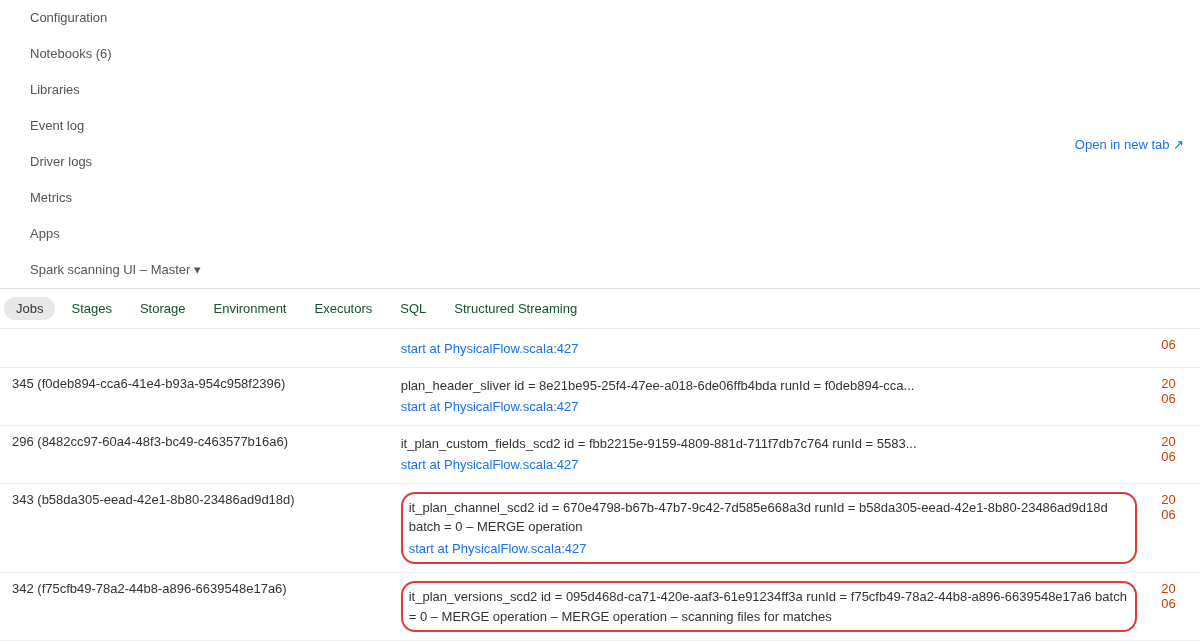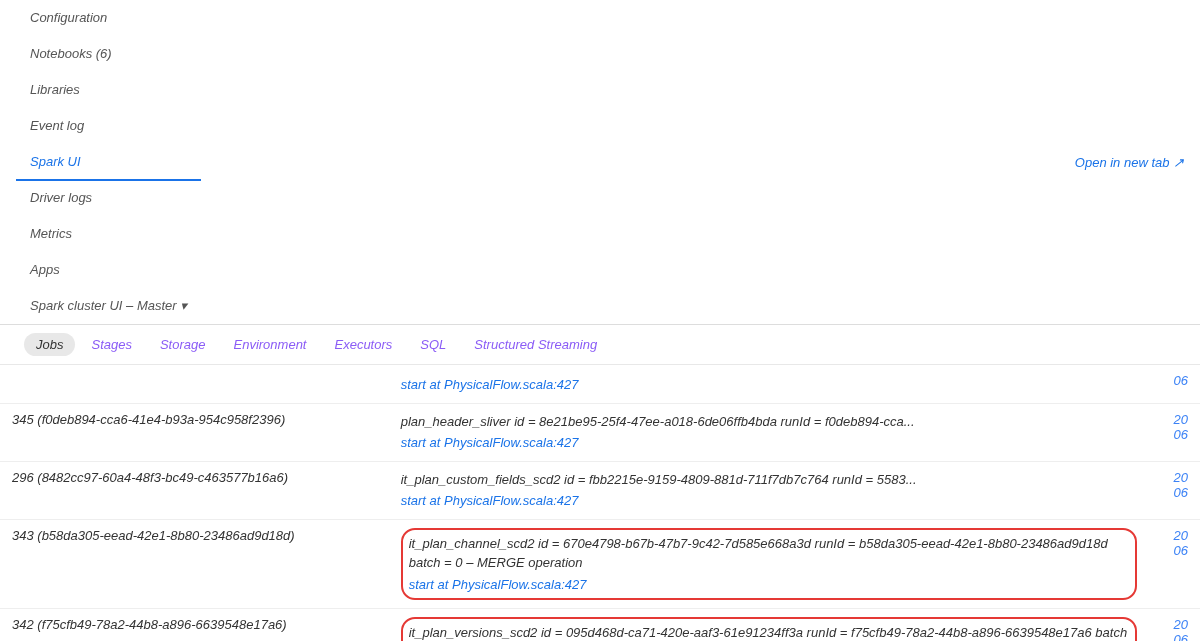--- a/index.html
+++ b/index.html
@@ -1,15 +1,15 @@
 <!DOCTYPE html>
 <html><head>
   <meta charset="utf-8">
   <style>
-    * { box-sizing: border-box; margin: 0; padding: 0; font-style: italic; }
+    * { box-sizing: border-box; margin: 0; padding: 0; }
     body { font-family: -apple-system, BlinkMacSystemFont, 'Segoe UI', sans-serif; font-size: 13px; background: #fff; color: #333; }
 
     
     .top-nav {
       display: flex;
       align-items: center;
       border-bottom: 1px solid #ddd;
       padding: 0 16px;
       background: #fff;
     }
@@ -41,29 +41,29 @@
       display: flex;
       align-items: center;
       gap: 4px;
       padding: 10px 0;
     }
 
     
     .sub-nav {
       display: flex;
       align-items: center;
-      padding: 8px 24px;
+      padding: 8px 4px;
       gap: 4px;
       border-bottom: 1px solid #e8e8e8;
       background: #fff;
     }
     .sub-nav-item {
       padding: 4px 12px;
       cursor: pointer;
-      color: #8b5cf6;
+      color: #14532d;
       font-size: 13px;
       border-radius: 12px;
     }
     .sub-nav-item.active {
       background: #e8e8e8;
       color: #333;
       font-weight: 500;
     }
 
     
@@ -88,22 +88,21 @@
     }
     .desc-cell {
       max-width: 600px;
       line-height: 1.5;
     }
     .desc-main { color: #333; word-break: break-word; }
     .desc-link { color: #1a73e8; cursor: pointer; display: block; margin-top: 2px; }
 
     .date-cell {
       white-space: nowrap;
-      color: #3b82f6;
-      text-align: right;
+      color: #c2410c;
       min-width: 40px;
     }
 
     .highlighted-row td {
       outline: none;
     }
     .highlighted-row .desc-cell-wrapper {
       border: 2px solid #e53935;
       padding: 4px 6px;
       border-radius: 14px;
@@ -111,25 +110,24 @@
   </style>
 </head>
 <body>
 
 <div class="top-nav">
   <div id="top-nav-tabs">
       <div class="top-nav-tab">Configuration</div>
       <div class="top-nav-tab">Notebooks (6)</div>
       <div class="top-nav-tab">Libraries</div>
       <div class="top-nav-tab">Event log</div>
-      <div class="top-nav-tab active">Spark UI</div>
       <div class="top-nav-tab">Driver logs</div>
       <div class="top-nav-tab">Metrics</div>
       <div class="top-nav-tab">Apps</div>
-      <div class="top-nav-tab">Spark cluster UI – Master ▾</div>
+      <div class="top-nav-tab">Spark scanning UI – Master ▾</div>
     </div>
   <div class="top-nav-right">
     <a class="open-new-tab-link">Open in new tab ↗</a>
   </div>
 </div>
 
 <div class="sub-nav" id="sub-nav-tabs">
     <div class="sub-nav-item active">Jobs</div>
     <div class="sub-nav-item">Stages</div>
     <div class="sub-nav-item">Storage</div>

